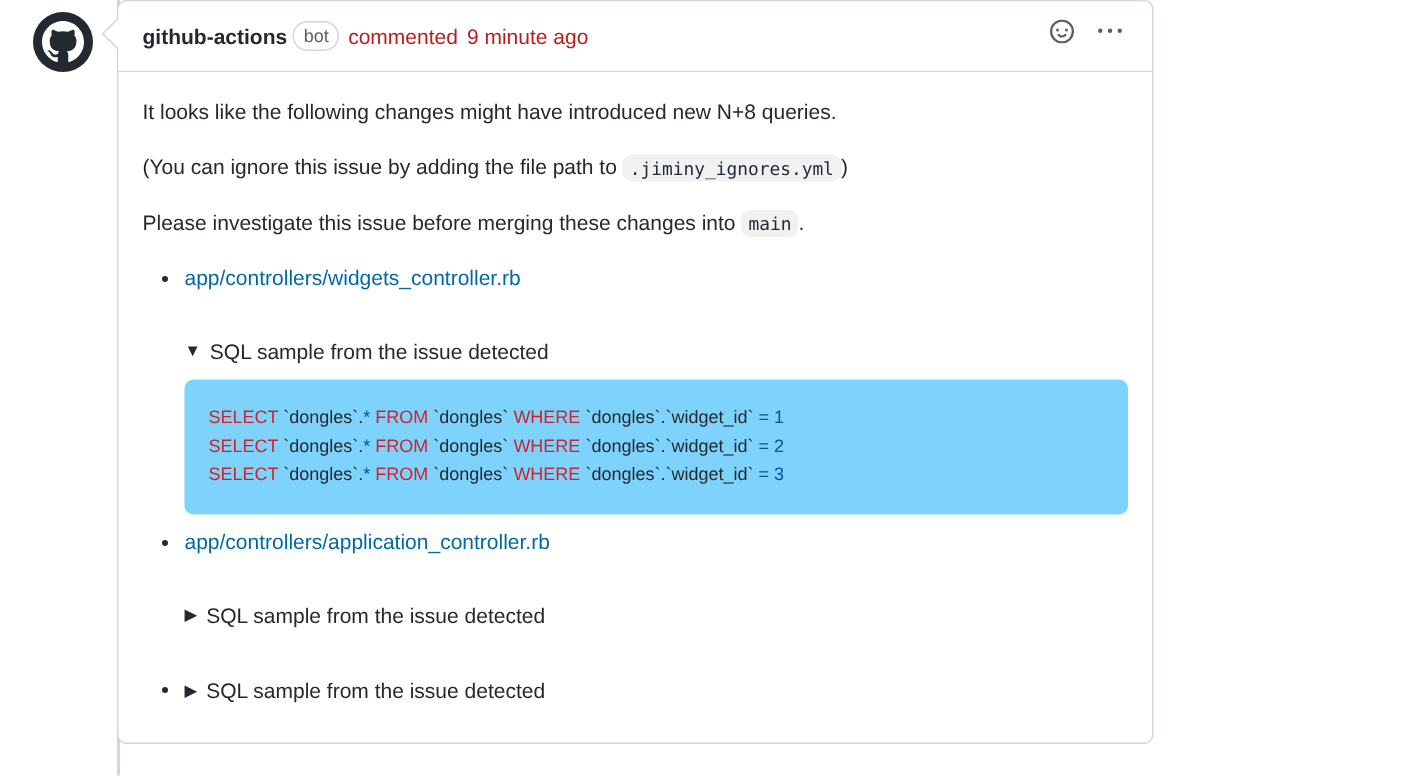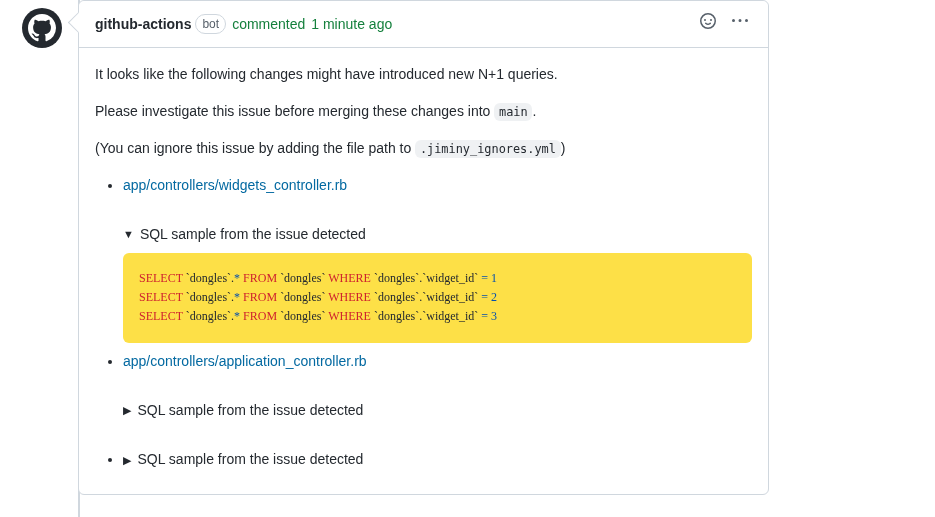--- a/index.html
+++ b/index.html
@@ -85,21 +85,21 @@
       padding: 0 6px;
       font-size: 12px;
       font-weight: 500;
       line-height: 18px;
       border: 1px solid #d0d7de;
       border-radius: 2em;
       color: #57606a;
       margin-left: 4px;
     }
     .timestamp-text {
-      color: #15803d;
+      color: #b91c1c;
       margin-left: 6px;
     }
     .header-actions {
       margin-left: auto;
       display: flex;
       gap: 8px;
       align-items: center;
     }
     .header-icon {
       color: #57606a;
@@ -150,25 +150,25 @@
     summary::-webkit-details-marker { display: none; }
     .disclosure {
       display: inline-block;
       margin-right: 6px;
       font-size: 11px;
       color: #24292f;
     }
     details:not([open]) .disclosure::before { content: "▶"; }
     details[open] .disclosure::before { content: "▼"; }
     .code-block {
-      background: #fde047;
+      background: #7dd3fc;
       border-radius: 6px;
       padding: 16px;
       margin-top: 8px;
-      font-family: Liberation Serif, serif;
+      font-family: Liberation Sans, sans-serif;
       font-size: 12px;
       line-height: 1.6;
       overflow-x: auto;
       white-space: pre;
     }
     .tok-kw { color: #cf222e; }
     .tok-str { color: #24292f; }
     .tok-op { color: #0550ae; }
     .tok-num { color: #0550ae; }
   </style>
@@ -183,42 +183,42 @@
         <path d="M8 0C3.58 0 0 3.58 0 8c0 3.54 2.29 6.53 5.47 7.59.4.07.55-.17.55-.38 0-.19-.01-.82-.01-1.49-2.01.37-2.53-.49-2.69-.94-.09-.23-.48-.94-.82-1.13-.28-.15-.68-.52-.01-.53.63-.01 1.08.58 1.23.82.72 1.21 1.87.87 2.33.66.07-.52.28-.87.51-1.07-1.78-.2-3.64-.89-3.64-3.95 0-.87.31-1.59.82-2.15-.08-.2-.36-1.02.08-2.12 0 0 .67-.21 2.2.82.64-.18 1.32-.27 2-.27.68 0 1.36.09 2 .27 1.53-1.04 2.2-.82 2.2-.82.44 1.1.16 1.92.08 2.12.51.56.82 1.27.82 2.15 0 3.07-1.87 3.75-3.65 3.95.29.25.54.73.54 1.48 0 1.07-.01 1.93-.01 2.2 0 .21.15.46.55.38A8.013 8.013 0 0016 8c0-4.42-3.58-8-8-8z"></path>
       </svg>
     </div>
   </div>
 
   <div class="comment-box">
     <div class="comment-header">
       <a class="author">github-actions</a>
       <span class="bot-badge">bot</span>
       <span class="timestamp-text">commented</span>
-      <a class="timestamp-text">1 minute ago</a>
+      <a class="timestamp-text">9 minute ago</a>
       <div class="header-actions">
         <span class="header-icon">
           <svg viewBox="0 0 16 16">
             <path d="M8 0a8 8 0 1 1 0 16A8 8 0 0 1 8 0ZM1.5 8a6.5 6.5 0 1 0 13 0 6.5 6.5 0 0 0-13 0Zm3.82 1.636a.75.75 0 0 1 1.038.175l.007.009c.103.118.22.222.35.31.264.178.683.37 1.285.37.602 0 1.02-.192 1.285-.371.13-.088.247-.192.35-.31l.007-.008a.75.75 0 0 1 1.222.87l-.022-.015c.02.013.021.015.021.015v.001l-.001.002-.002.003-.005.007-.014.019a1.984 1.984 0 0 1-.184.213c-.16.166-.338.316-.53.445-.63.418-1.37.638-2.127.629-.946 0-1.652-.308-2.126-.63a3.32 3.32 0 0 1-.715-.657l-.014-.02-.005-.006-.002-.003v-.002h-.001l.613-.432-.614.43a.75.75 0 0 1 .183-1.044ZM12 7a1 1 0 1 1-2 0 1 1 0 0 1 2 0ZM5 8a1 1 0 1 1 0-2 1 1 0 0 1 0 2Z"></path>
           </svg>
         </span>
         <span class="header-icon">
           <svg viewBox="0 0 16 16">
             <path d="M8 9a1.5 1.5 0 1 0 0-3 1.5 1.5 0 0 0 0 3ZM1.5 9a1.5 1.5 0 1 0 0-3 1.5 1.5 0 0 0 0 3Zm13 0a1.5 1.5 0 1 0 0-3 1.5 1.5 0 0 0 0 3Z"></path>
           </svg>
         </span>
       </div>
     </div>
 
     <div class="comment-body">
-      <p>It looks like the following changes might have introduced new N+1 queries.</p>
+      <p>It looks like the following changes might have introduced new N+8 queries.</p>
+      <p>
+        <span>(You can ignore this issue by adding the file path to </span><code class="inline-code">.jiminy_ignores.yml</code><span>)</span>
+      </p>
       <p>
         <span>Please investigate this issue before merging these changes into </span><code class="inline-code">main</code><span>.</span>
-      </p>
-      <p>
-        <span>(You can ignore this issue by adding the file path to </span><code class="inline-code">.jiminy_ignores.yml</code><span>)</span>
       </p>
 
       <ul class="file-list" id="file-list">
           <li>
             <p><a class="file-link" href="#">app/controllers/widgets_controller.rb</a></p>
             <details open="">
               <summary>
                 <span class="disclosure"></span>
                 <span>SQL sample from the issue detected</span>
               </summary>

